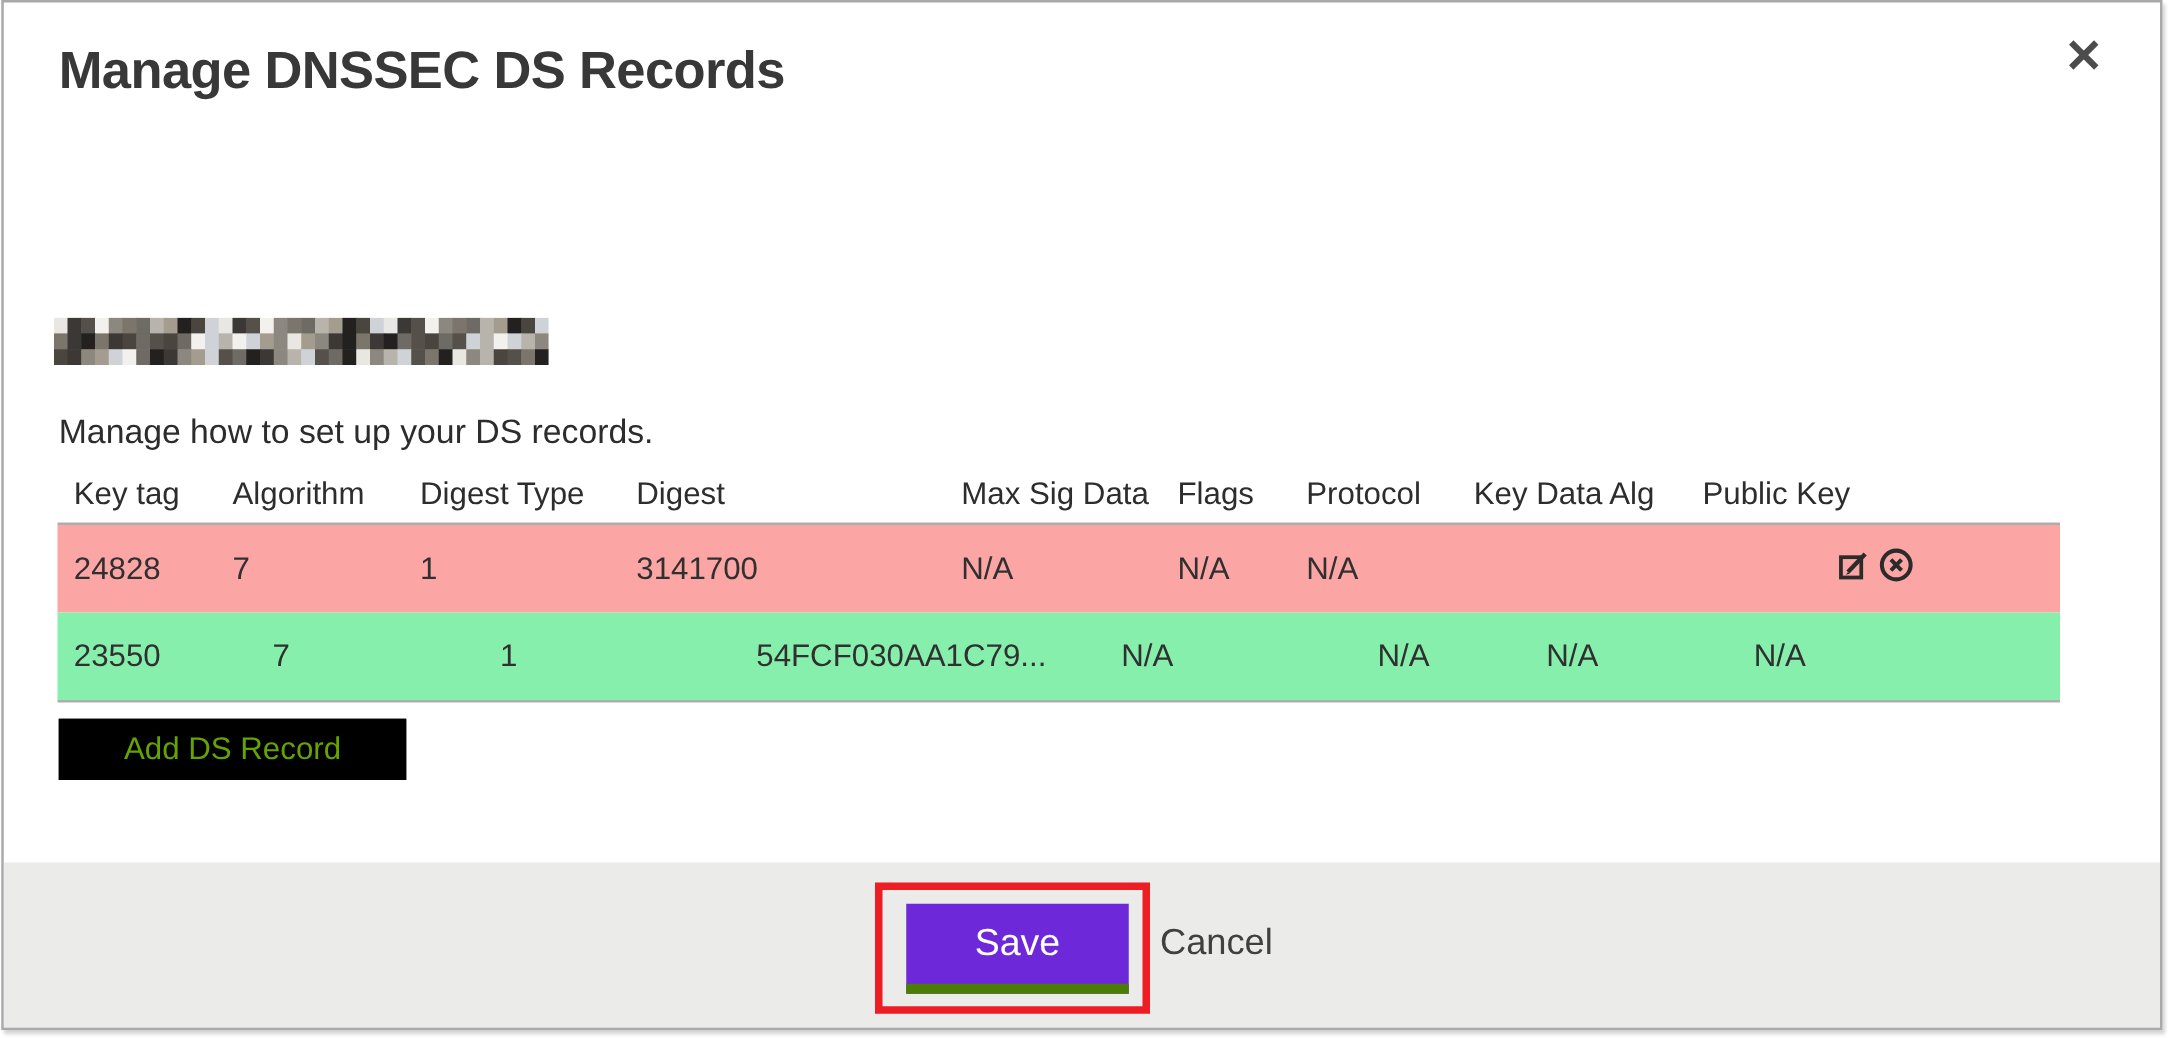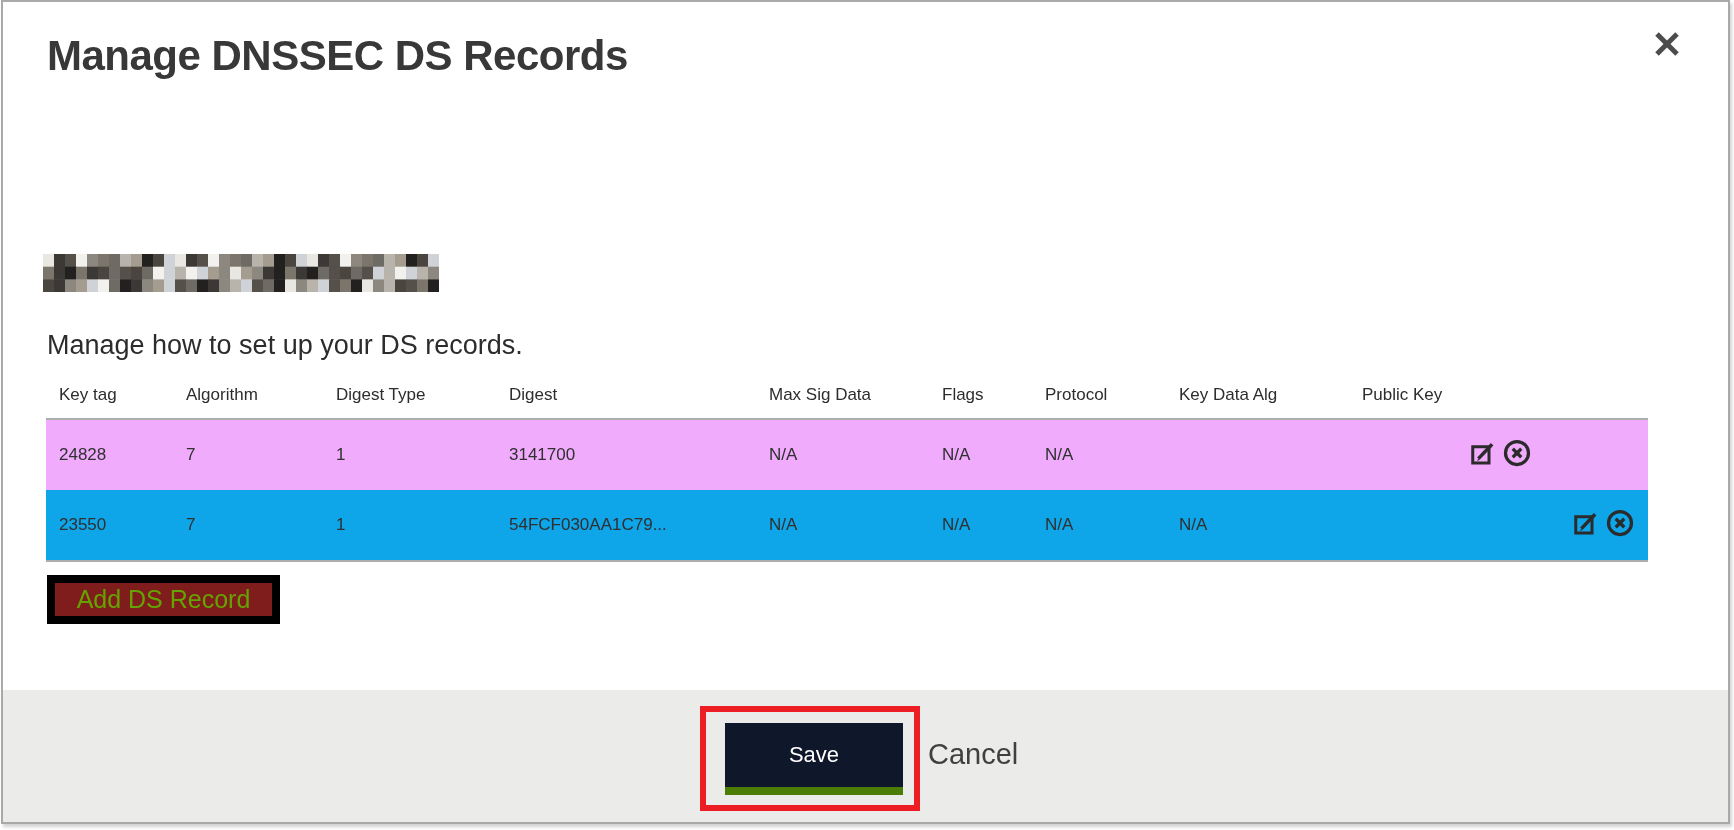--- a/index.html
+++ b/index.html
@@ -18,53 +18,53 @@
     position:absolute; left:1644px; top:24px; width:40px; height:40px;
     display:flex; align-items:center; justify-content:center; cursor:pointer;
   }
   .mosaic { position:absolute; left:40px; top:252px; width:396px; height:38px; overflow:hidden; }
   .intro {
     position:absolute; left:44px; top:328px;
     font-size:27px; color:#2c2c2c;
   }
   .ds-table {
     position:absolute; left:43px; top:370px; width:1602px;
-    font-size:17px; color:#303030;
+    font-size:25px; color:#303030;
   }
   .t-row {
     display:grid;
     grid-template-columns:127px 150px 173px 260px 173px 103px 134px 183px 183px 1fr;
     padding-left:13px; align-items:center;
   }
   .t-head { height:46px; color:#2d2d2d; }
   .t-body { border-top:2px solid #adadad; border-bottom:2px solid #adadad; }
   .t-row.data { height:70px; }
-  .t-row.odd  { background:#f0abfc; }
-  .t-row.even { background:#0ea5e9; }
+  .t-row.odd  { background:#fca5a5; }
+  .t-row.even { background:#86efac;gap:32px; }
   .cell-icons { display:flex; justify-content:flex-end; align-items:center; gap:1px; padding-right:12px; }
   .icon-btn { width:32px; height:32px; display:flex; align-items:center; justify-content:center; cursor:pointer; }
   .add-btn {
-    position:absolute; left:44px; top:573px; width:233px; height:49px;
-    background:#7f1d1d; border:8px solid #000000; color:#65a300;
+    position:absolute; left:44px; top:573px; width:278px; height:49px;
+    background:#000000; border:8px solid #000000; color:#65a300;
     font-size:25px; font-family:"Liberation Sans", sans-serif;
     display:flex; align-items:center; justify-content:center; cursor:pointer;
   }
   .footer {
     position:absolute; left:0; bottom:0; width:100%; height:132px;
     background:#ebebea;
   }
   .annotation-box {
     position:absolute; left:697px; top:16px; width:220px; height:105px;
     border:6px solid #ec1d23;
     display:flex; align-items:flex-start;
   }
   .save-btn {
     margin:11px 0 0 19px; width:178px; height:72px;
-    background:#0f172a; border:none; border-bottom:8px solid #4b7d04;
-    color:#ffffff; font-size:22px; font-family:"Liberation Sans", sans-serif;
+    background:#6d28d9; border:none; border-bottom:8px solid #4b7d04;
+    color:#ffffff; font-size:30px; font-family:"Liberation Sans", sans-serif;
     display:flex; align-items:center; justify-content:center; cursor:pointer;
   }
   .cancel-link {
     position:absolute; left:925px; top:48px;
     font-size:29px; color:#404040; cursor:pointer; text-decoration:none;
   }
 </style>
 </head>
 <body>
 

